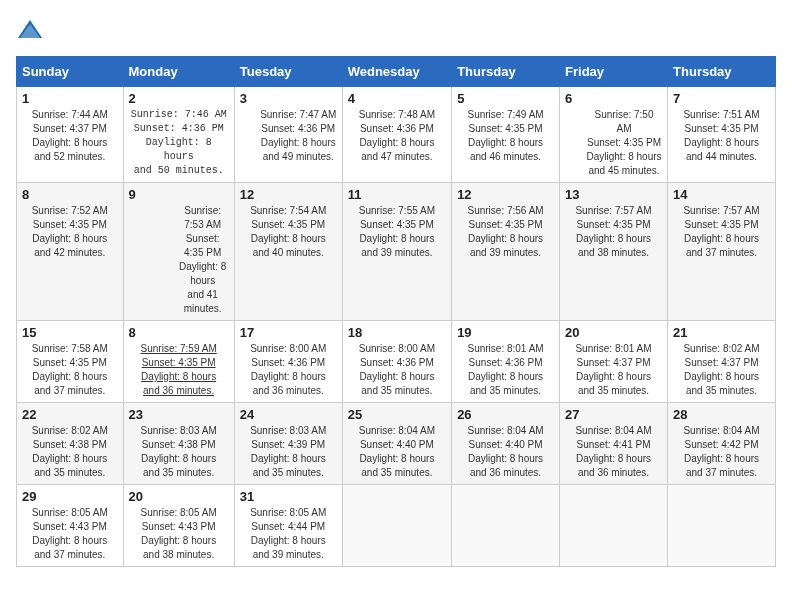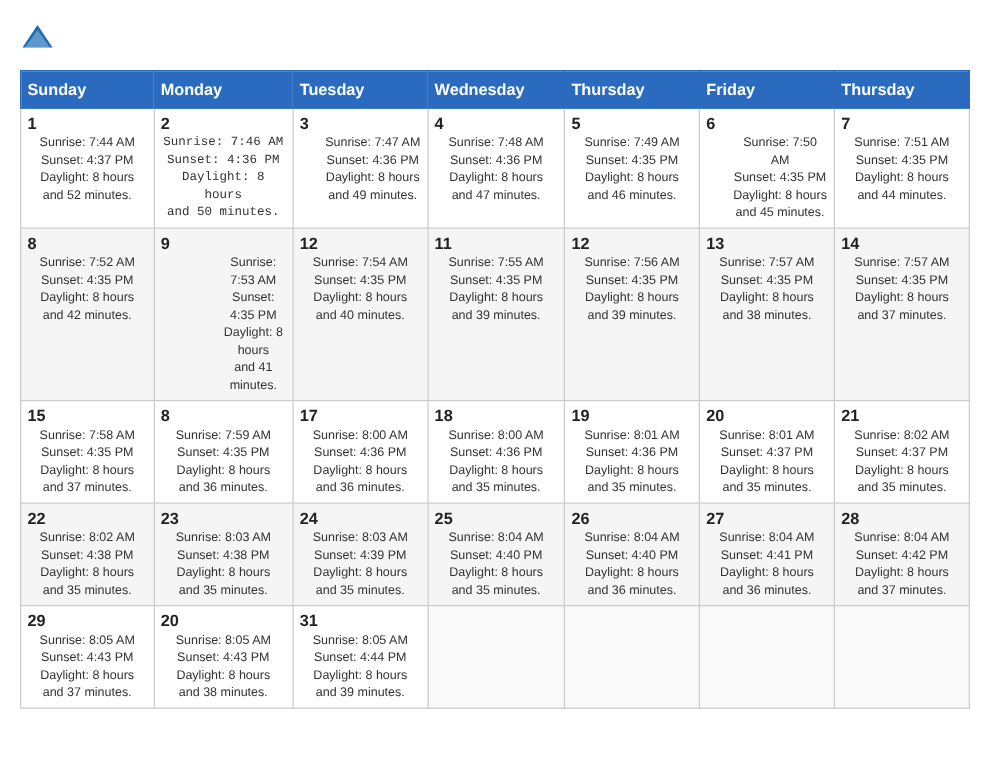--- a/index.html
+++ b/index.html
@@ -234,21 +234,21 @@
       <tr>
         <td>
           <span class="day-num">15</span>
           <div class="day-info" style="white-space: pre-line;">Sunrise: 7:58 AM
 Sunset: 4:35 PM
 Daylight: 8 hours
 and 37 minutes.</div>
         </td>
         <td>
           <span class="day-num">8</span>
-          <div class="day-info" style="white-space: pre-line;">Sunrise: 7:59 AM
+          <div class="day-info" style="white-space: pre-line; text-decoration: underline;">Sunrise: 7:59 AM
 Sunset: 4:35 PM
 Daylight: 8 hours
 and 36 minutes.</div>
         </td>
         <td>
           <span class="day-num">17</span>
           <div class="day-info" style="white-space: pre-line;">Sunrise: 8:00 AM
 Sunset: 4:36 PM
 Daylight: 8 hours
 and 36 minutes.</div>

